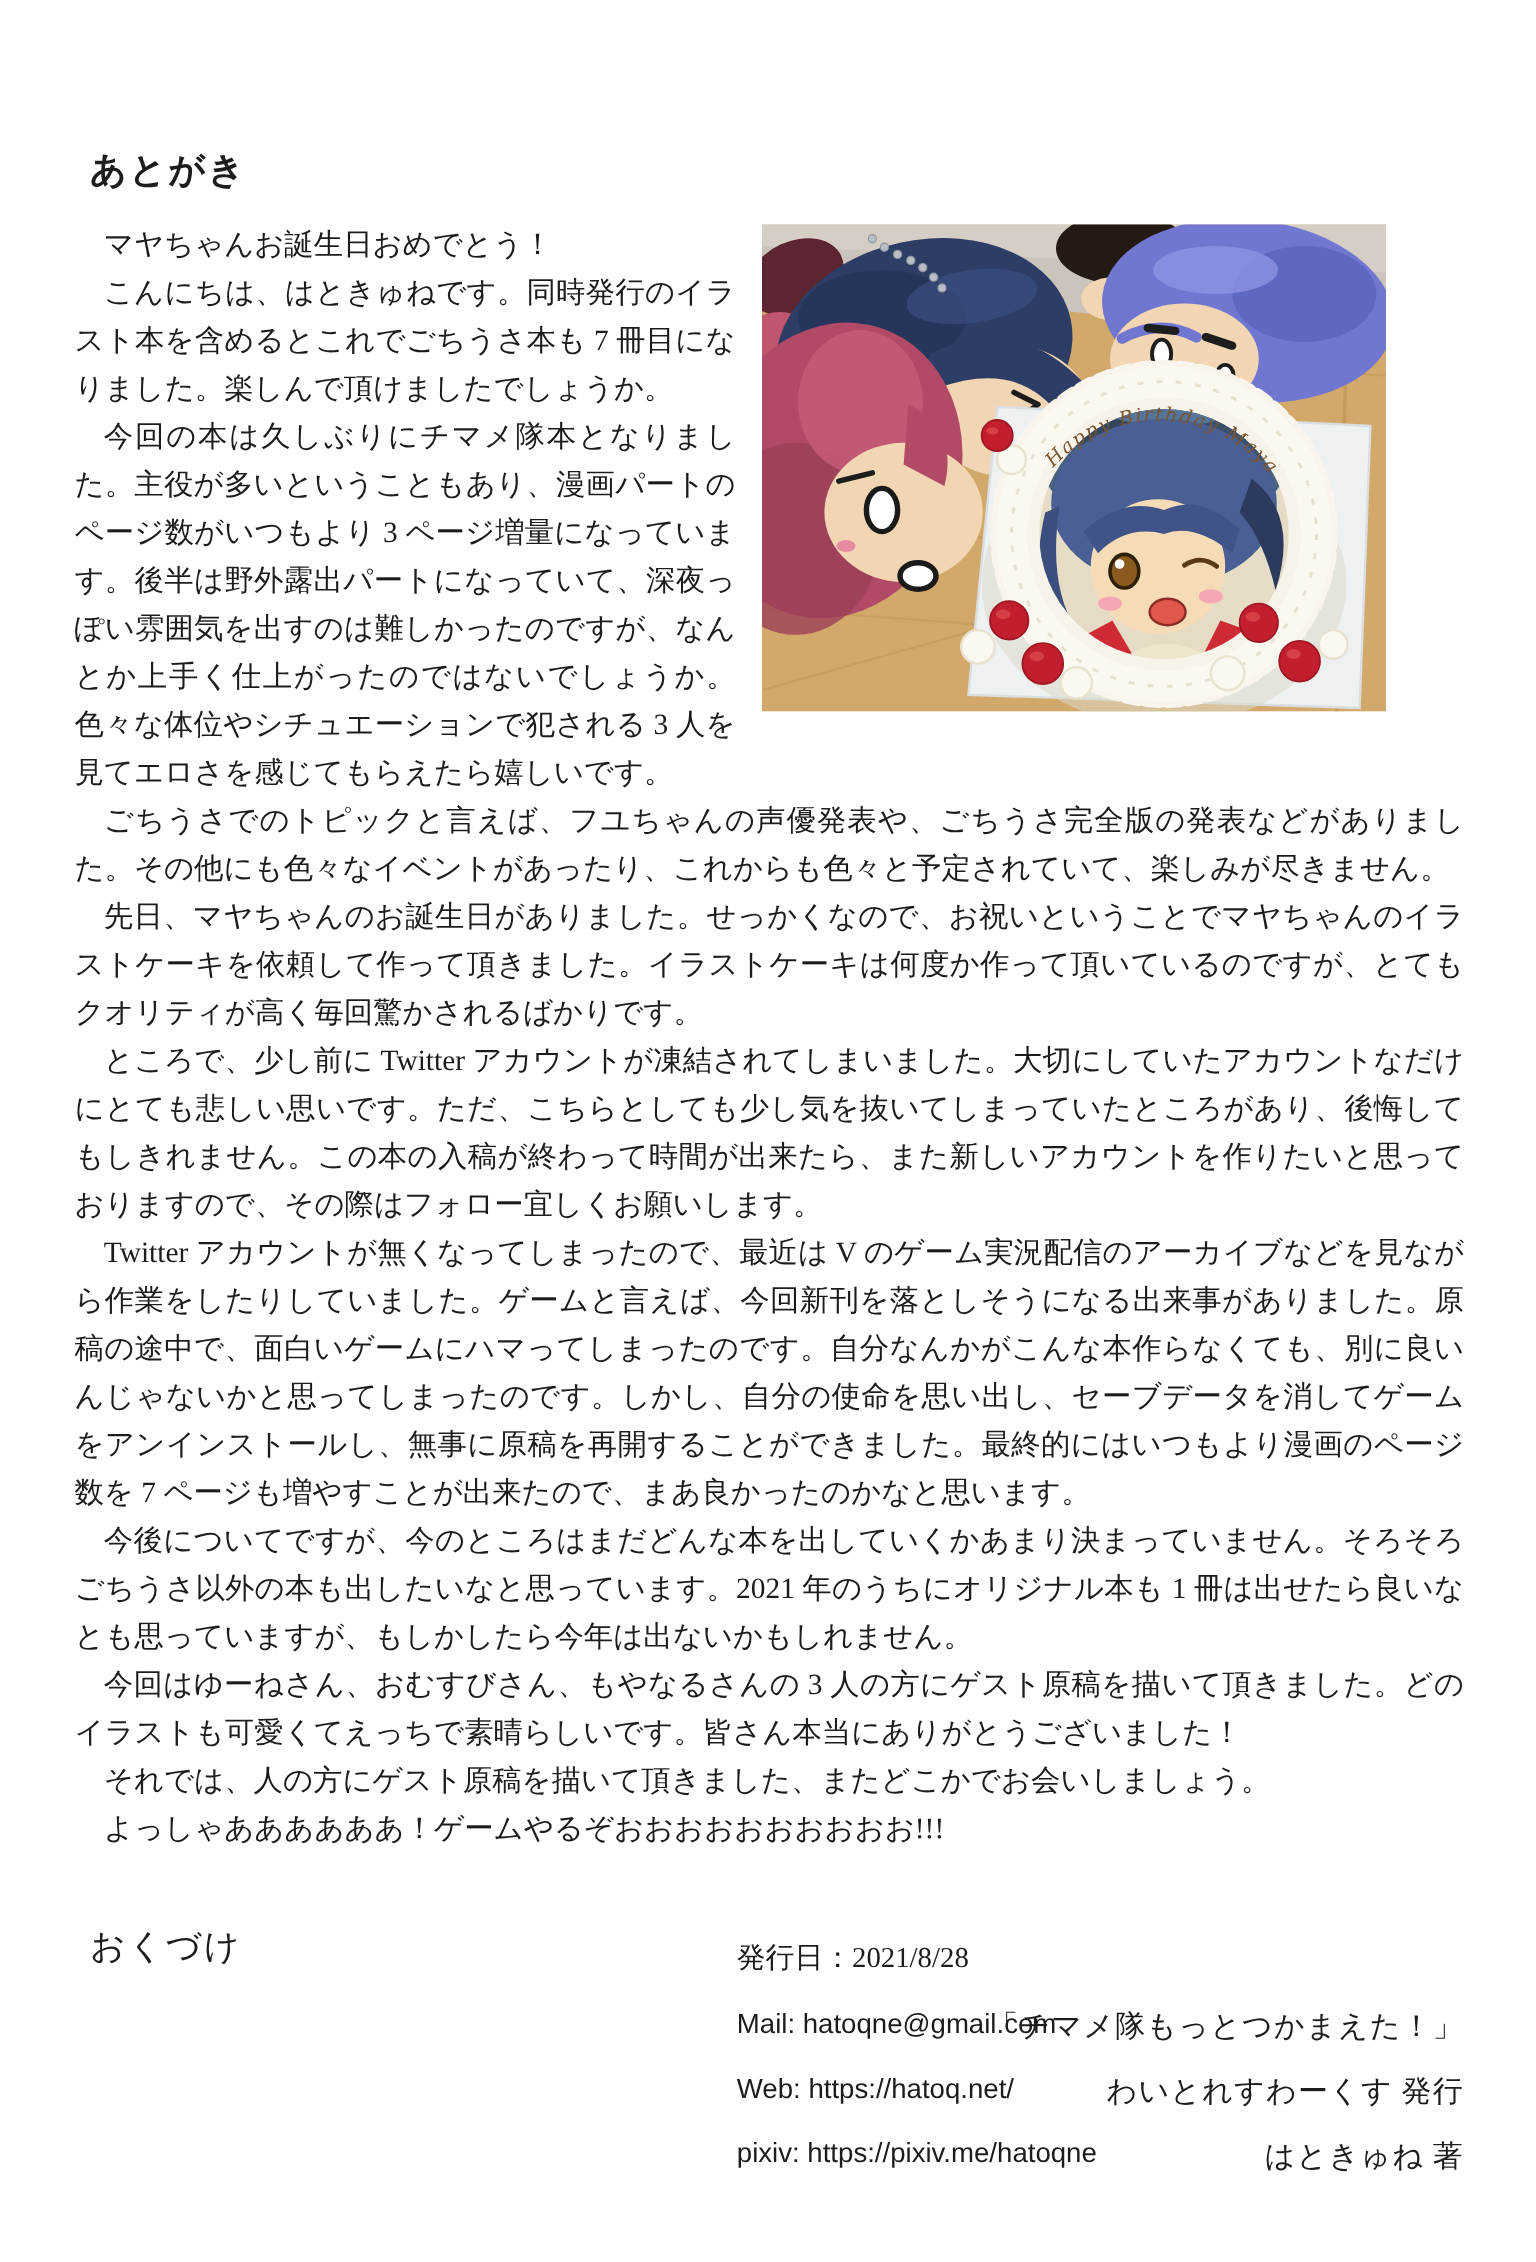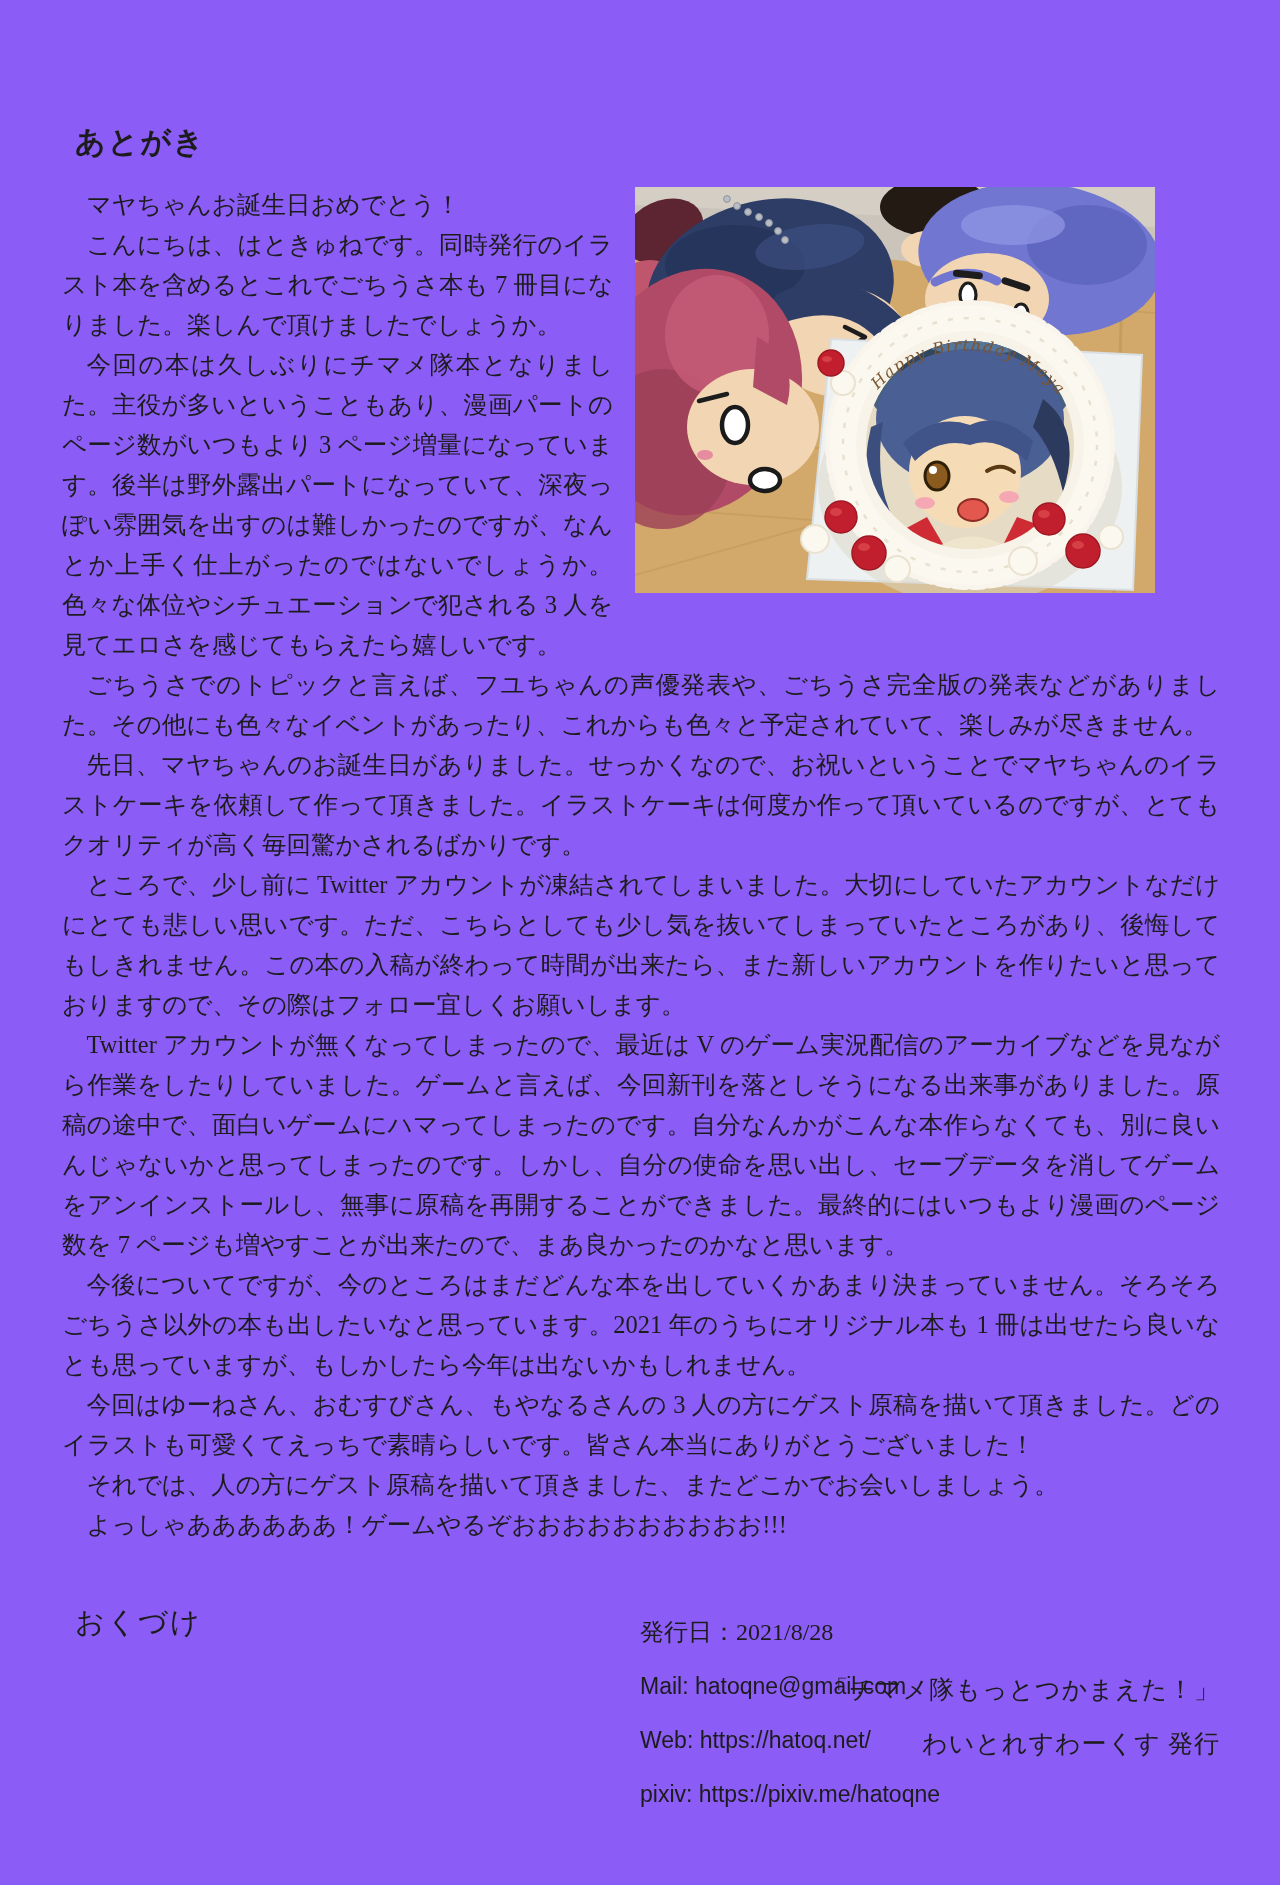--- a/index.html
+++ b/index.html
@@ -1,20 +1,20 @@
 <!DOCTYPE html>
 <html><head>
 <meta charset="utf-8">
 <style>
   html,body{margin:0;padding:0;background:#e8e8e8;}
   .page{
     position:relative;
     width:1280px;height:1885px;
     margin:0 auto;
-    background:#8b5cf6;
+    background:#ffffff;
     overflow:hidden;
     font-family:"Liberation Serif","DejaVu Serif",serif;
     color:#1c1c1c;
     box-sizing:border-box;
     padding:122px 60px 0 62px;
   }
   .page-title{
     font-size:30px;font-weight:bold;letter-spacing:2px;
     margin:0 0 22px 13px;
   }
@@ -40,21 +40,21 @@
   .colophon-heading{
     font-size:29px;font-weight:normal;letter-spacing:2px;
     margin:0 0 20px 13px;
   }
   .colophon-left div{
     font-size:25px;line-height:54px;letter-spacing:1px;
     margin-left:45px;
     text-align:right;
   }
   .colophon-right{
-    position:absolute;left:578px;top:2px;
+    position:absolute;left:552px;top:2px;
     font-size:24px;line-height:54px;
   }
   .colophon-right .latin{
     font-family:"Liberation Sans","DejaVu Sans",sans-serif;
     font-size:23px;
   }
 </style>
 </head>
 <body>
 
@@ -209,20 +209,21 @@
     <p>今回はゆーねさん、おむすびさん、もやなるさんの 3 人の方にゲスト原稿を描いて頂きました。どのイラストも可愛くてえっちで素晴らしいです。皆さん本当にありがとうございました！</p>
     <p>それでは、人の方にゲスト原稿を描いて頂きました、またどこかでお会いしましょう。</p>
     <p>よっしゃああああああ！ゲームやるぞおおおおおおおおおお!!!</p>
   </div>
 
   <div class="colophon">
     <h2 class="colophon-heading">おくづけ</h2>
     <div class="colophon-left">
       <div>「チマメ隊もっとつかまえた！」</div>
       <div>わいとれすわーくす 発行</div>
+      <div>はときゅね 著</div>
     </div>
     <div class="colophon-right">
       <div>発行日：2021/8/28</div>
       <div class="latin">Mail: hatoqne@gmail.com</div>
       <div class="latin">Web: https://hatoq.net/</div>
       <div class="latin">pixiv: https://pixiv.me/hatoqne</div>
     </div>
   </div>
 
 </div>

